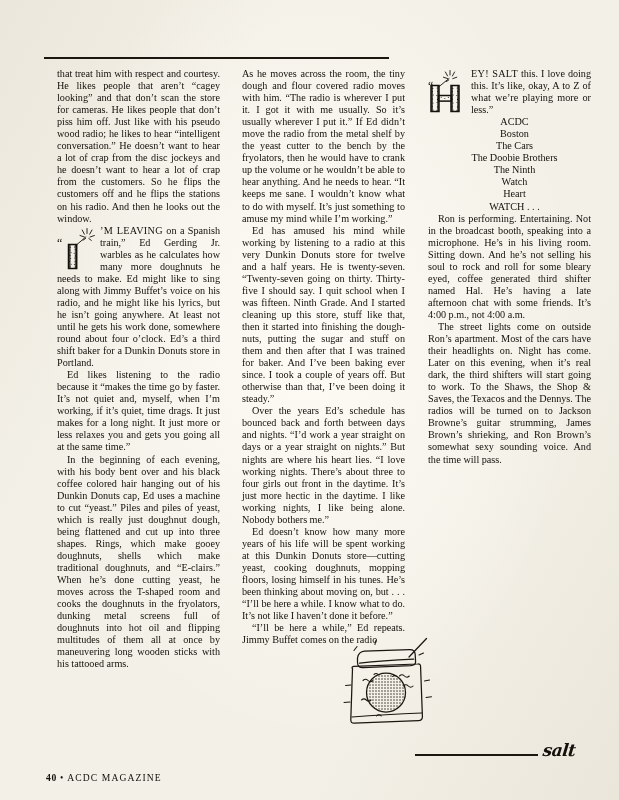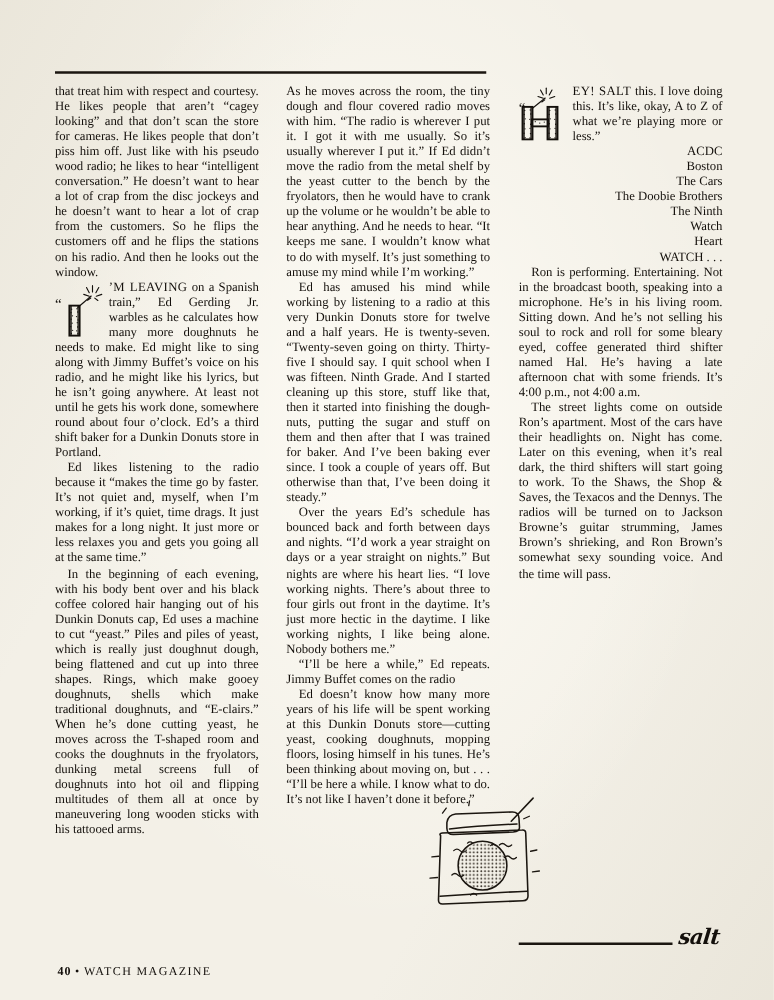--- a/index.html
+++ b/index.html
@@ -41,21 +41,21 @@
     left: 44px;
     top: 57px;
     width: 345px;
     height: 2px;
     background: #1b1610;
   }
 
   
   .columns {
     position: absolute;
-    left: 44px;
+    left: 57px;
     top: 68px;
     width: 534px;
     height: 672px;
   }
   .col {
     position: absolute;
     top: 0;
     width: 163px;
   }
   .col-1 { left: 0; }
@@ -76,21 +76,21 @@
 
   
   ul.bandlist {
     margin: 0;
     padding: 0 0 0 10px;
     list-style: none;
   }
   ul.bandlist li {
     font-size: 10.2px;
     line-height: 12.05px;
-    text-align: right;
+    text-align: center;
     white-space: nowrap;
   }
 
   
   .dropblock {
     position: relative;
     min-height: 46px;
   }
   .dropcap-art {
     float: left;
@@ -230,22 +230,22 @@
       </div>
 
       <p class="body indent">Ed likes listening to the radio because it “makes the time go by faster. It’s not quiet and, myself, when I’m working, if it’s quiet, time drags. It just makes for a long night. It just more or less relaxes you and gets you going all at the same time.”</p>
       <p class="body indent">In the beginning of each evening, with his body bent over and his black coffee colored hair hanging out of his Dunkin Donuts cap, Ed uses a machine to cut “yeast.” Piles and piles of yeast, which is really just doughnut dough, being flattened and cut up into three shapes. Rings, which make gooey doughnuts, shells which make traditional doughnuts, and “E-clairs.” When he’s done cut­ting yeast, he moves across the T-shaped room and cooks the doughnuts in the fryolators, dunk­ing metal screens full of doughnuts into hot oil and flipping multitudes of them all at once by maneuvering long wooden sticks with his tat­tooed arms.</p>
     </div>
 
     <div class="col col-2">
       <p class="body">As he moves across the room, the tiny dough and flour covered radio moves with him. “The radio is wher­ever I put it. I got it with me usually. So it’s usually wherever I put it.” If Ed didn’t move the radio from the metal shelf by the yeast cutter to the bench by the fryolators, then he would have to crank up the volume or he wouldn’t be able to hear any­thing. And he needs to hear. “It keeps me sane. I wouldn’t know what to do with myself. It’s just something to amuse my mind while I’m working.”</p>
       <p class="body indent">Ed has amused his mind while working by listening to a radio at this very Dunkin Donuts store for twelve and a half years. He is twenty-seven. “Twenty-seven going on thirty. Thirty-five I should say. I quit school when I was fifteen. Ninth Grade. And I started cleaning up this store, stuff like that, then it started into finishing the dough­nuts, putting the sugar and stuff on them and then after that I was trained for baker. And I’ve been baking ever since. I took a couple of years off. But otherwise than that, I’ve been doing it steady.”</p>
       <p class="body indent">Over the years Ed’s schedule has bounced back and forth between days and nights. “I’d work a year straight on days or a year straight on nights.” But nights are where his heart lies. “I love working nights. There’s about three to four girls out front in the daytime. It’s just more hectic in the daytime. I like working nights, I like being alone. Nobody bothers me.”</p>
+      <p class="body indent">Ed doesn’t know how many more years of his life will be spent working at this Dunkin Donuts store—cut­ting yeast, cooking doughnuts, mopping floors, losing himself in his tunes. He’s been thinking about moving on, but . . . “I’ll be here a while. I know what to do. It’s not like I haven’t done it before.”</p>
       <p class="body indent">“I’ll be here a while,” Ed repeats. Jimmy Buf­fet comes on the radio</p>
-      <p class="body indent">Ed doesn’t know how many more years of his life will be spent working at this Dunkin Donuts store—cut­ting yeast, cooking doughnuts, mopping floors, losing himself in his tunes. He’s been thinking about moving on, but . . . “I’ll be here a while. I know what to do. It’s not like I haven’t done it before.”</p>
     </div>
 
     <div class="col col-3">
 
       <div class="dropblock">
         <div class="dropcap-art">
           <svg width="40" height="44" viewBox="0 0 40 44" aria-hidden="true">
             <g stroke="#14100c" stroke-width="0.9" stroke-linecap="round" fill="none">
               <line x1="22" y1="1.5" x2="22" y2="6.0"></line>
               <line x1="17.4" y1="3.0" x2="19.6" y2="7.0"></line>
@@ -364,16 +364,16 @@
       </g>
     </svg>
   </div>
 
   <div class="sig-wrap">
     <div class="sig-rule"></div>
     <div class="sig-word">salt</div>
   </div>
 
   <div class="folio">
-    <span class="pg">40</span><span class="bullet">•</span><span class="mag">WATCH MAGAZINE</span>
+    <span class="pg">40</span><span class="bullet">•</span><span class="mag">ACDC MAGAZINE</span>
   </div>
 
 </div>
 
 </body></html>

